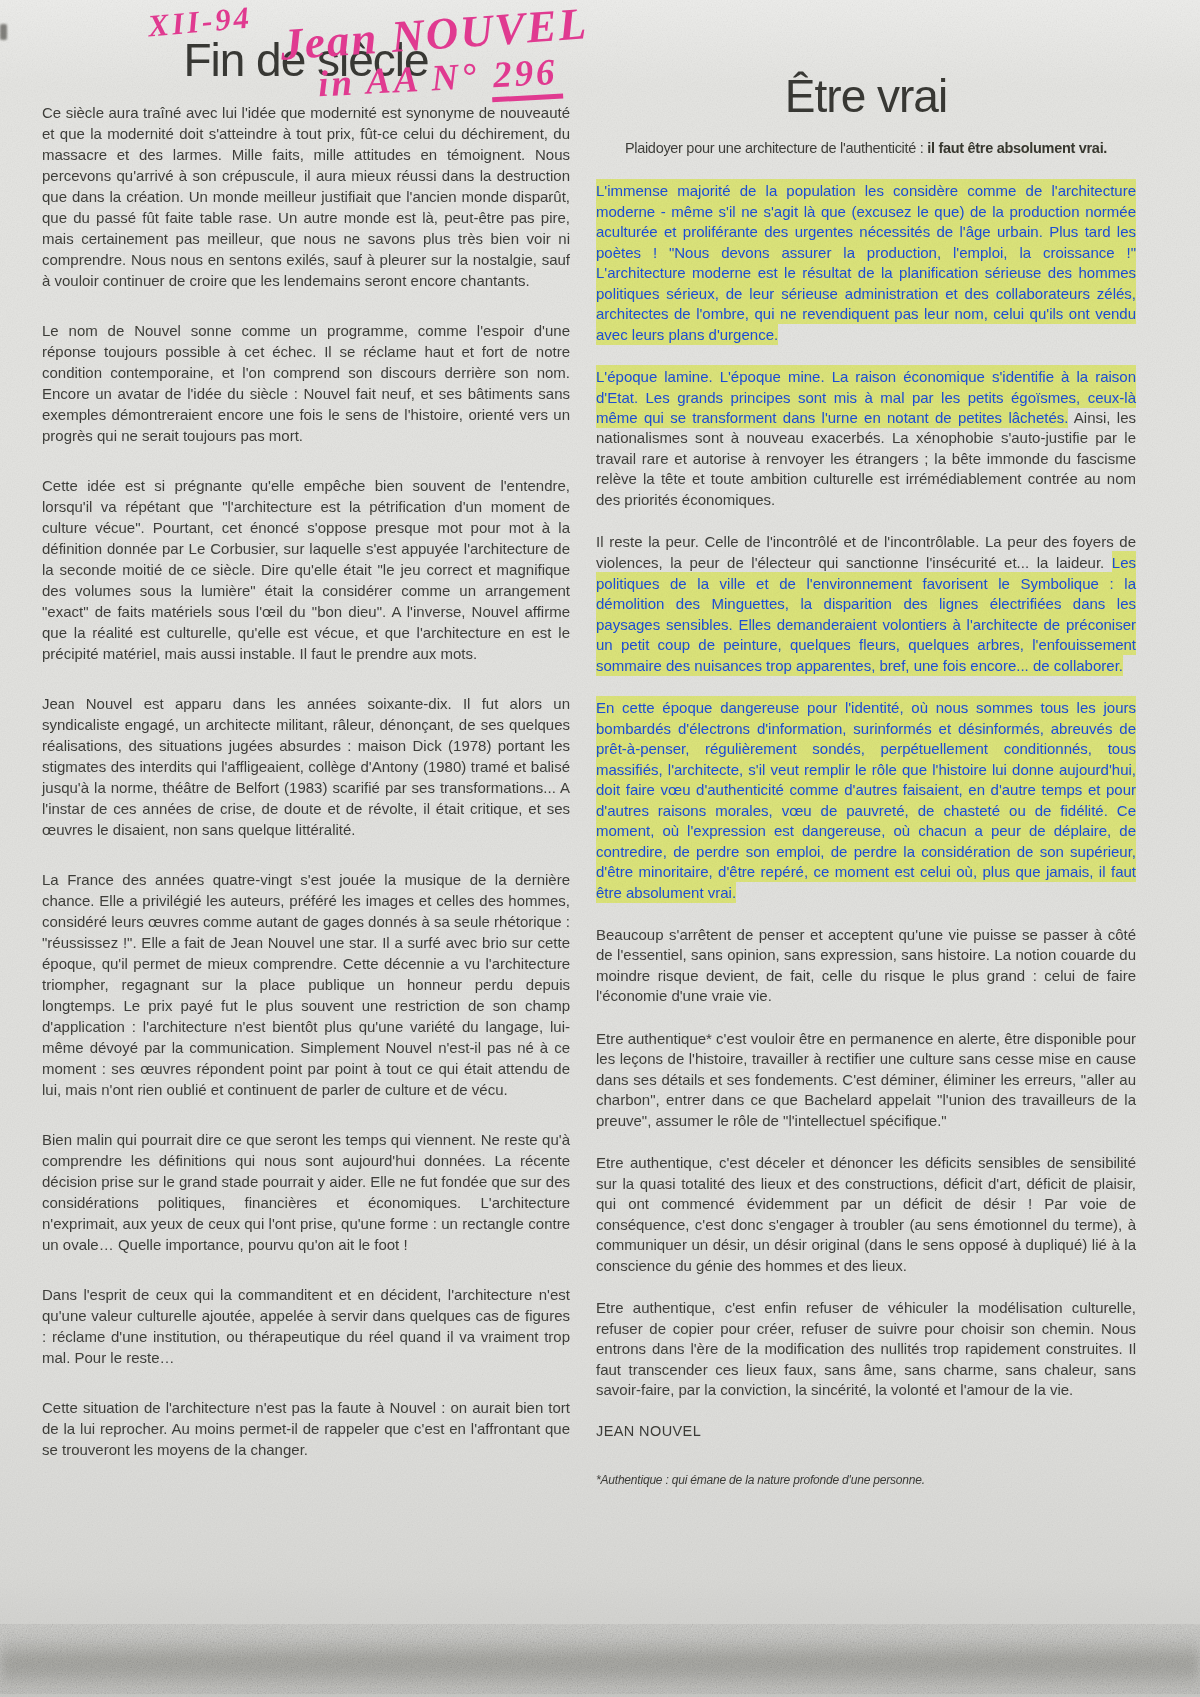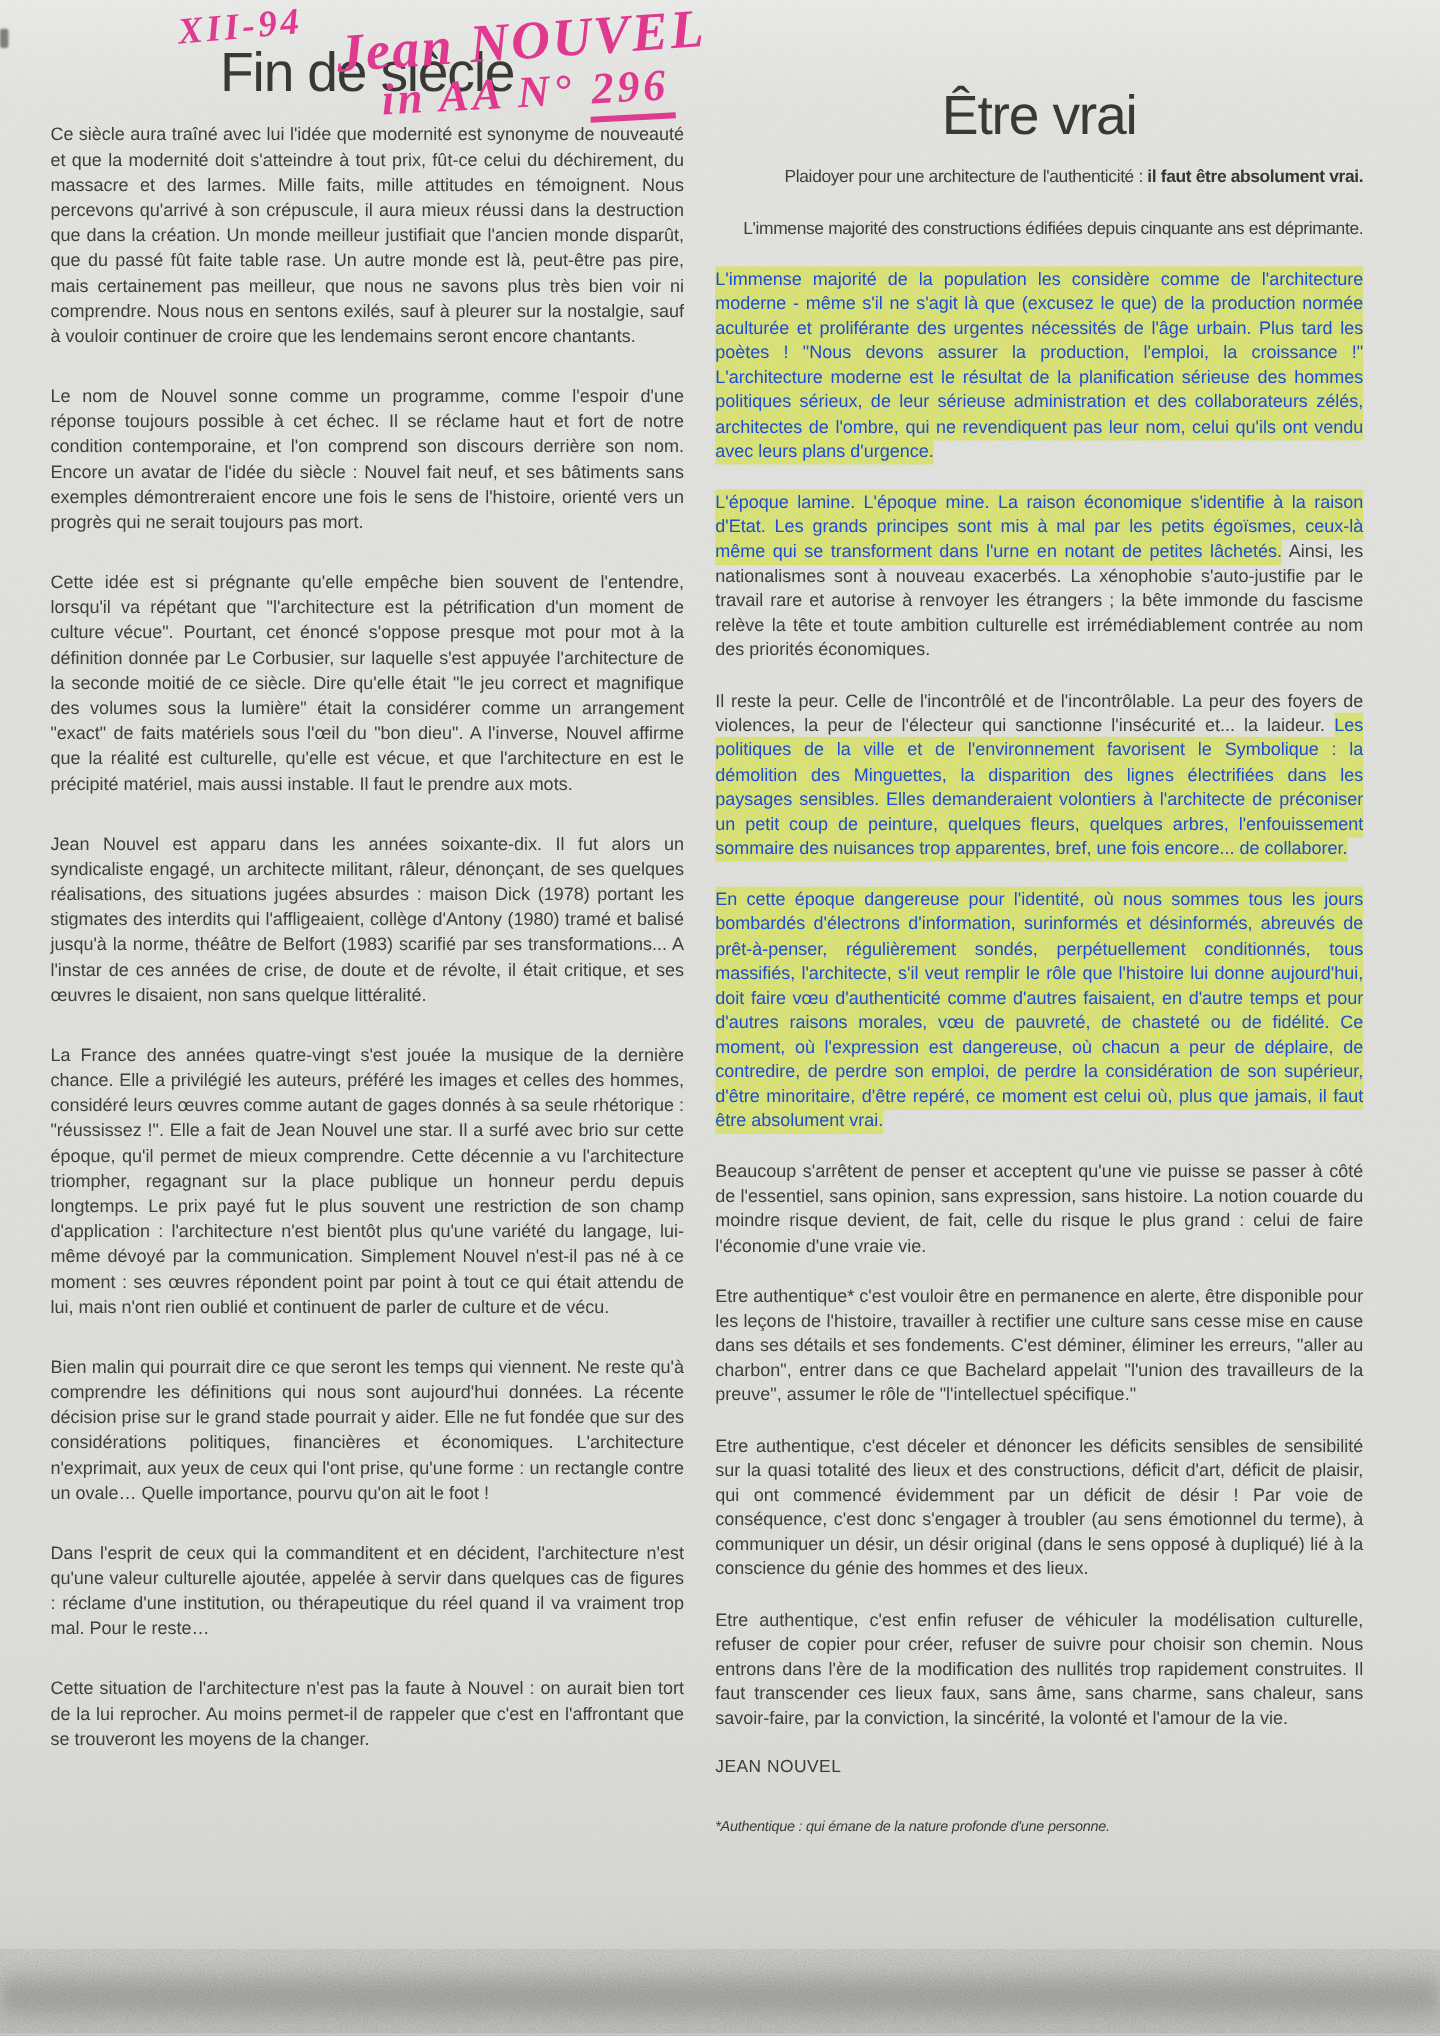--- a/index.html
+++ b/index.html
@@ -18,21 +18,21 @@
   h1{
     margin:0 0 18px 0;
     font-size:46px;line-height:1.05;
     font-weight:400;letter-spacing:-1px;
     color:#393935;
     text-align:center;
   }
   .col-left p{font-size:15px;line-height:21px;text-align:justify;margin:16px 0 29px 0;}
   .col-right p{font-size:15px;line-height:20.5px;text-align:justify;margin:0 0 22px 0;}
   .col-right p.subtitle, .col-right p.lead{
-    white-space:nowrap;font-size:14.5px;letter-spacing:-0.3px;text-align:right;
+    white-space:nowrap;font-size:14.5px;letter-spacing:-0.3px;text-align:center;
   }
   .subtitle .b{font-weight:700;color:#38382f;}
   .hl{
     background:#dce47a;
     padding:2.5px 0;
     box-decoration-break:clone;
     -webkit-box-decoration-break:clone;
     color:#1d4ed8;
   }
   .byline{font-size:14.5px;letter-spacing:.4px;color:#3c3c38;}
@@ -82,21 +82,20 @@
         <p>La France des années quatre-vingt s'est jouée la musique de la dernière chance. Elle a privilégié les auteurs, préféré les images et celles des hommes, considéré leurs œuvres comme autant de gages donnés à sa seule rhétorique : "réussissez !". Elle a fait de Jean Nouvel une star. Il a surfé avec brio sur cette époque, qu'il permet de mieux comprendre. Cette décennie a vu l'architecture triompher, regagnant sur la place publique un honneur perdu depuis longtemps. Le prix payé fut le plus souvent une restriction de son champ d'application : l'architecture n'est bientôt plus qu'une variété du langage, lui-même dévoyé par la communication. Simplement Nouvel n'est-il pas né à ce moment : ses œuvres répondent point par point à tout ce qui était attendu de lui, mais n'ont rien oublié et continuent de parler de culture et de vécu.</p>
         <p>Bien malin qui pourrait dire ce que seront les temps qui viennent. Ne reste qu'à comprendre les définitions qui nous sont aujourd'hui données. La récente décision prise sur le grand stade pourrait y aider. Elle ne fut fondée que sur des considérations politiques, financières et économiques. L'architecture n'exprimait, aux yeux de ceux qui l'ont prise, qu'une forme : un rectangle contre un ovale… Quelle importance, pourvu qu'on ait le foot !</p>
         <p>Dans l'esprit de ceux qui la commanditent et en décident, l'architecture n'est qu'une valeur culturelle ajoutée, appelée à servir dans quelques cas de figures : réclame d'une institution, ou thérapeutique du réel quand il va vraiment trop mal. Pour le reste…</p>
         <p>Cette situation de l'architecture n'est pas la faute à Nouvel : on aurait bien tort de la lui reprocher. Au moins permet-il de rappeler que c'est en l'affrontant que se trouveront les moyens de la changer.</p>
       </div>
   </div>
 
   <div class="col col-right">
     <h1>Être vrai</h1>
     <p class="subtitle"><span>Plaidoyer pour une architecture de l'authenticité : </span><span class="b">il faut être absolument vrai.</span></p>
-    <p class="lead">L'immense majorité des constructions édifiées depuis cinquante ans est déprimante.</p>
     <div>
         <p><span class="hl">L'immense majorité de la population les considère comme de l'architecture moderne - même s'il ne s'agit là que (excusez le que) de la production normée aculturée et proliférante des urgentes nécessités de l'âge urbain. Plus tard les poètes ! "Nous devons assurer la production, l'emploi, la croissance !" L'architecture moderne est le résultat de la planification sérieuse des hommes politiques sérieux, de leur sérieuse administration et des collaborateurs zélés, architectes de l'ombre, qui ne revendiquent pas leur nom, celui qu'ils ont vendu avec leurs plans d'urgence.</span></p>
         <p><span class="hl">L'époque lamine. L'époque mine. La raison économique s'identifie à la raison d'Etat. Les grands principes sont mis à mal par les petits égoïsmes, ceux-là même qui se transforment dans l'urne en notant de petites lâchetés.</span><span> Ainsi, les nationalismes sont à nouveau exacerbés. La xénophobie s'auto-justifie par le travail rare et autorise à renvoyer les étrangers ; la bête immonde du fascisme relève la tête et toute ambition culturelle est irrémédiablement contrée au nom des priorités économiques.</span></p>
         <p><span>Il reste la peur. Celle de l'incontrôlé et de l'incontrôlable. La peur des foyers de violences, la peur de l'électeur qui sanctionne l'insécurité et... la laideur. </span><span class="hl">Les politiques de la ville et de l'environnement favorisent le Symbolique : la démolition des Minguettes, la disparition des lignes électrifiées dans les paysages sensibles. Elles demanderaient volontiers à l'architecte de préconiser un petit coup de peinture, quelques fleurs, quelques arbres, l'enfouissement sommaire des nuisances trop apparentes, bref, une fois encore... de collaborer.</span></p>
         <p><span class="hl">En cette époque dangereuse pour l'identité, où nous sommes tous les jours bombardés d'électrons d'information, surinformés et désinformés, abreuvés de prêt-à-penser, régulièrement sondés, perpétuellement conditionnés, tous massifiés, l'architecte, s'il veut remplir le rôle que l'histoire lui donne aujourd'hui, doit faire vœu d'authenticité comme d'autres faisaient, en d'autre temps et pour d'autres raisons morales, vœu de pauvreté, de chasteté ou de fidélité. Ce moment, où l'expression est dangereuse, où chacun a peur de déplaire, de contredire, de perdre son emploi, de perdre la considération de son supérieur, d'être minoritaire, d'être repéré, ce moment est celui où, plus que jamais, il faut être absolument vrai.</span></p>
         <p><span>Beaucoup s'arrêtent de penser et acceptent qu'une vie puisse se passer à côté de l'essentiel, sans opinion, sans expression, sans histoire. La notion couarde du moindre risque devient, de fait, celle du risque le plus grand : celui de faire l'économie d'une vraie vie.</span></p>
         <p><span>Etre authentique* c'est vouloir être en permanence en alerte, être disponible pour les leçons de l'histoire, travailler à rectifier une culture sans cesse mise en cause dans ses détails et ses fondements. C'est déminer, éliminer les erreurs, "aller au charbon", entrer dans ce que Bachelard appelait "l'union des travailleurs de la preuve", assumer le rôle de "l'intellectuel spécifique."</span></p>
         <p><span>Etre authentique, c'est déceler et dénoncer les déficits sensibles de sensibilité sur la quasi totalité des lieux et des constructions, déficit d'art, déficit de plaisir, qui ont commencé évidemment par un déficit de désir ! Par voie de conséquence, c'est donc s'engager à troubler (au sens émotionnel du terme), à communiquer un désir, un désir original (dans le sens opposé à dupliqué) lié à la conscience du génie des hommes et des lieux.</span></p>
         <p><span>Etre authentique, c'est enfin refuser de véhiculer la modélisation culturelle, refuser de copier pour créer, refuser de suivre pour choisir son chemin. Nous entrons dans l'ère de la modification des nullités trop rapidement construites. Il faut transcender ces lieux faux, sans âme, sans charme, sans chaleur, sans savoir-faire, par la conviction, la sincérité, la volonté et l'amour de la vie.</span></p>
       </div>

